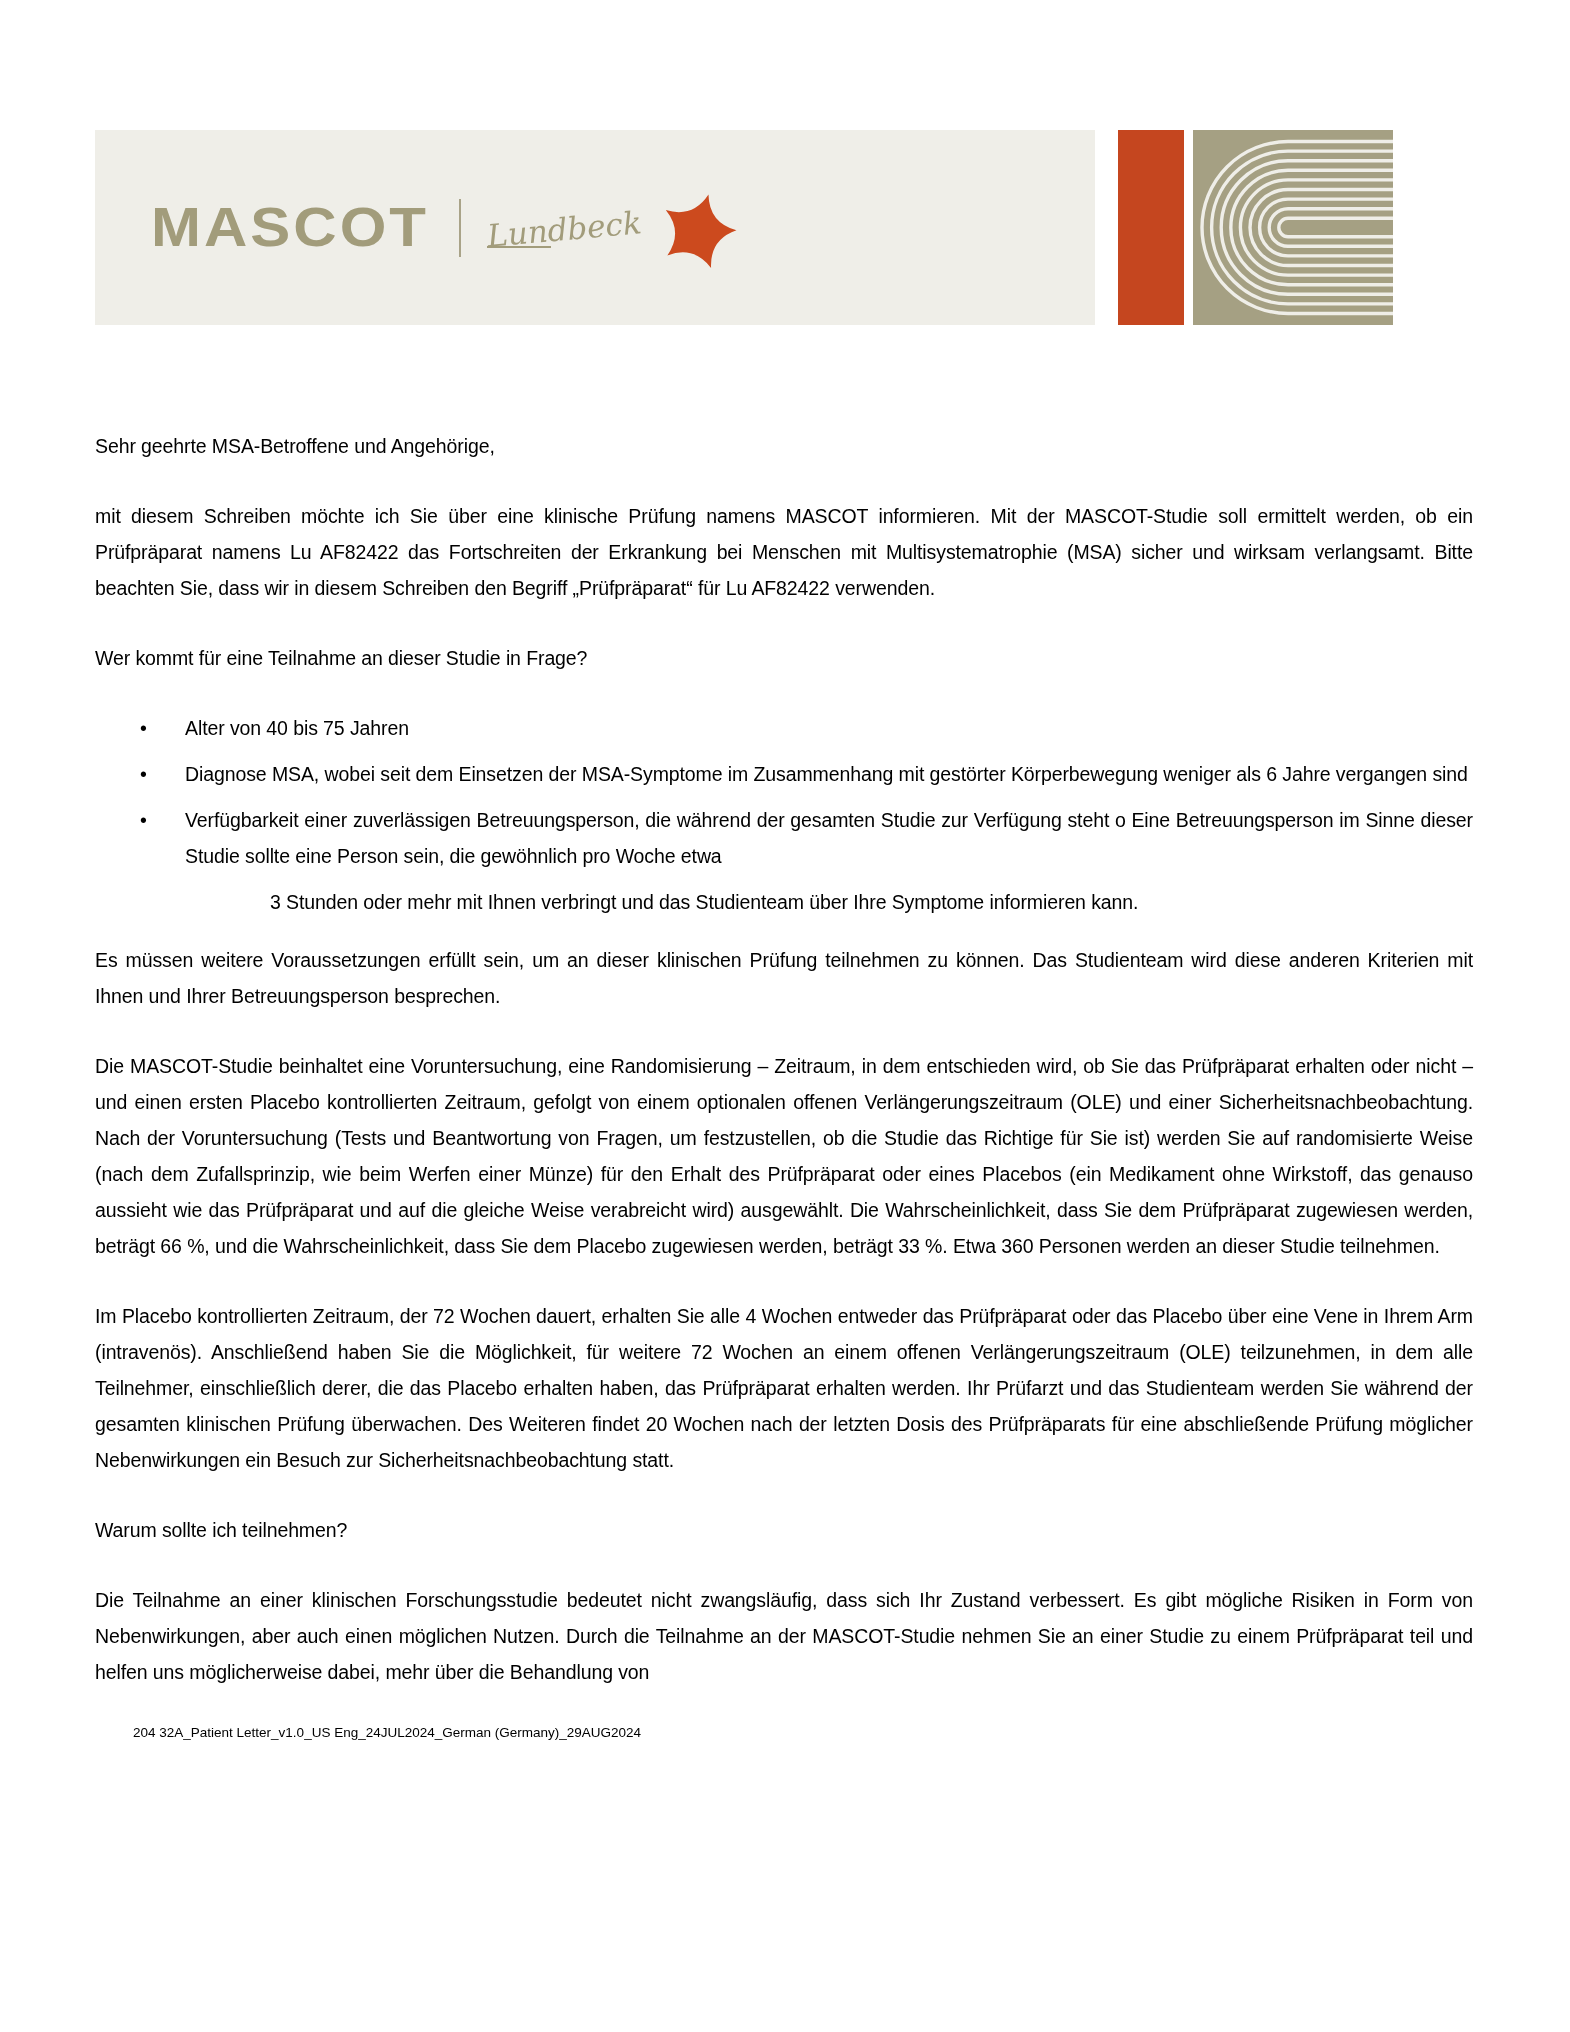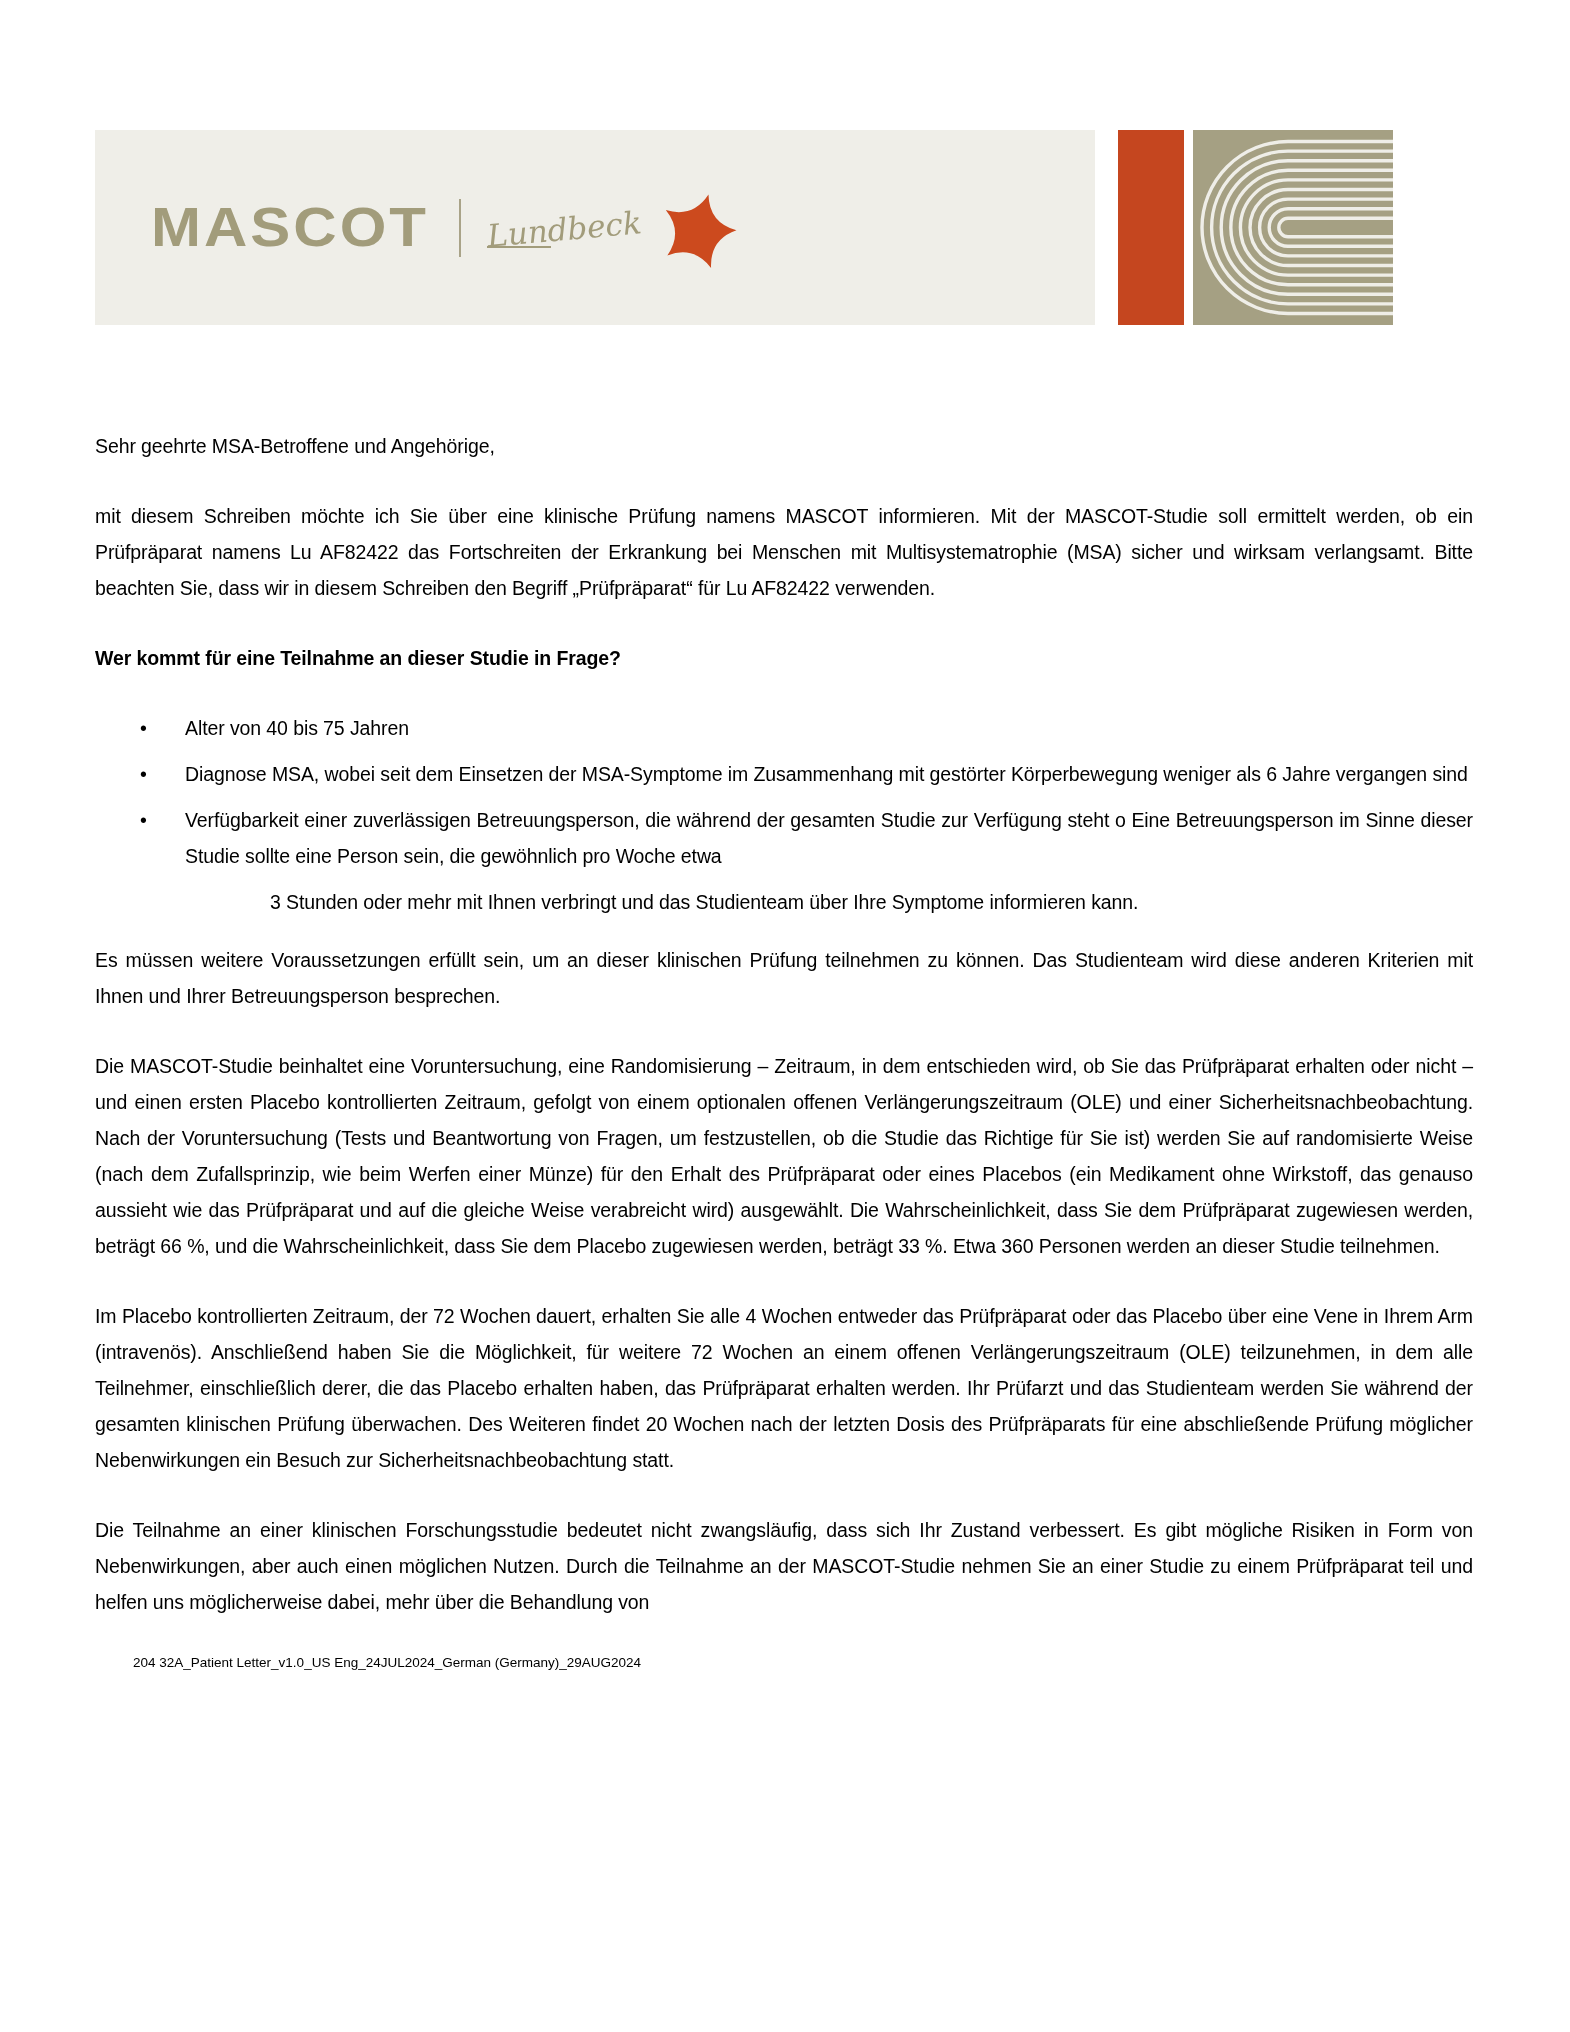--- a/index.html
+++ b/index.html
@@ -70,21 +70,21 @@
   .content {
     position: absolute;
     left: 95px; top: 428px;
     width: 1378px;
     font-size: 19.5px;
     line-height: 36px;
     letter-spacing: -0.1px;
   }
   .content p { margin: 0 0 34px 0; }
   p.just { text-align: justify; }
-  .heading { font-weight: bold; margin: 0 0 34px 0; }
+  .heading { font-weight: normal; margin: 0 0 34px 0; }
   .bullet-list { margin: 0 0 22px 0; }
   .bullet-item {
     position: relative;
     padding-left: 90px;
     text-align: justify;
     margin-bottom: 10px;
   }
   .bullet-glyph {
     position: absolute;
     left: 45px; top: 0;
@@ -160,20 +160,21 @@
       <div class="bullet-continuation">3 Stunden oder mehr mit Ihnen verbringt und das Studienteam über Ihre Symptome informieren kann.</div>
     </div>
 
     <p class="just">Es müssen weitere Voraussetzungen erfüllt sein, um an dieser klinischen Prüfung teilnehmen zu können. Das Studienteam wird diese anderen Kriterien mit Ihnen und Ihrer Betreuungsperson besprechen.</p>
 
 
     <p class="just">Die MASCOT-Studie beinhaltet eine Voruntersuchung, eine Randomisierung – Zeitraum, in dem entschieden wird, ob Sie das Prüfpräparat erhalten oder nicht – und einen ersten Placebo kontrollierten Zeitraum, gefolgt von einem optionalen offenen Verlängerungszeitraum (OLE) und einer Sicherheitsnachbeobachtung. Nach der Voruntersuchung (Tests und Beantwortung von Fragen, um festzustellen, ob die Studie das Richtige für Sie ist) werden Sie auf randomisierte Weise (nach dem Zufallsprinzip, wie beim Werfen einer Münze) für den Erhalt des Prüfpräparat oder eines Placebos (ein Medikament ohne Wirkstoff, das genauso aussieht wie das Prüfpräparat und auf die gleiche Weise verabreicht wird) ausgewählt. Die Wahrscheinlichkeit, dass Sie dem Prüfpräparat zugewiesen werden, beträgt 66 %, und die Wahrscheinlichkeit, dass Sie dem Placebo zugewiesen werden, beträgt 33 %. Etwa 360 Personen werden an dieser Studie teilnehmen.</p>
 
     <p class="just">Im Placebo kontrollierten Zeitraum, der 72 Wochen dauert, erhalten Sie alle 4 Wochen entweder das Prüfpräparat oder das Placebo über eine Vene in Ihrem Arm (intravenös). Anschließend haben Sie die Möglichkeit, für weitere 72 Wochen an einem offenen Verlängerungszeitraum (OLE) teilzunehmen, in dem alle Teilnehmer, einschließlich derer, die das Placebo erhalten haben, das Prüfpräparat erhalten werden. Ihr Prüfarzt und das Studienteam werden Sie während der gesamten klinischen Prüfung überwachen. Des Weiteren findet 20 Wochen nach der letzten Dosis des Prüfpräparats für eine abschließende Prüfung möglicher Nebenwirkungen ein Besuch zur Sicherheitsnachbeobachtung statt.</p>
 
+    <p class="heading">Warum sollte ich teilnehmen?</p>
 
     <p class="just">Die Teilnahme an einer klinischen Forschungsstudie bedeutet nicht zwangsläufig, dass sich Ihr Zustand verbessert. Es gibt mögliche Risiken in Form von Nebenwirkungen, aber auch einen möglichen Nutzen. Durch die Teilnahme an der MASCOT-Studie nehmen Sie an einer Studie zu einem Prüfpräparat teil und helfen uns möglicherweise dabei, mehr über die Behandlung von</p>
 
     <div class="doc-footer">204 32A_Patient Letter_v1.0_US Eng_24JUL2024_German (Germany)_29AUG2024</div>
 
   </div>
 
 </div>
 
 </body></html>

